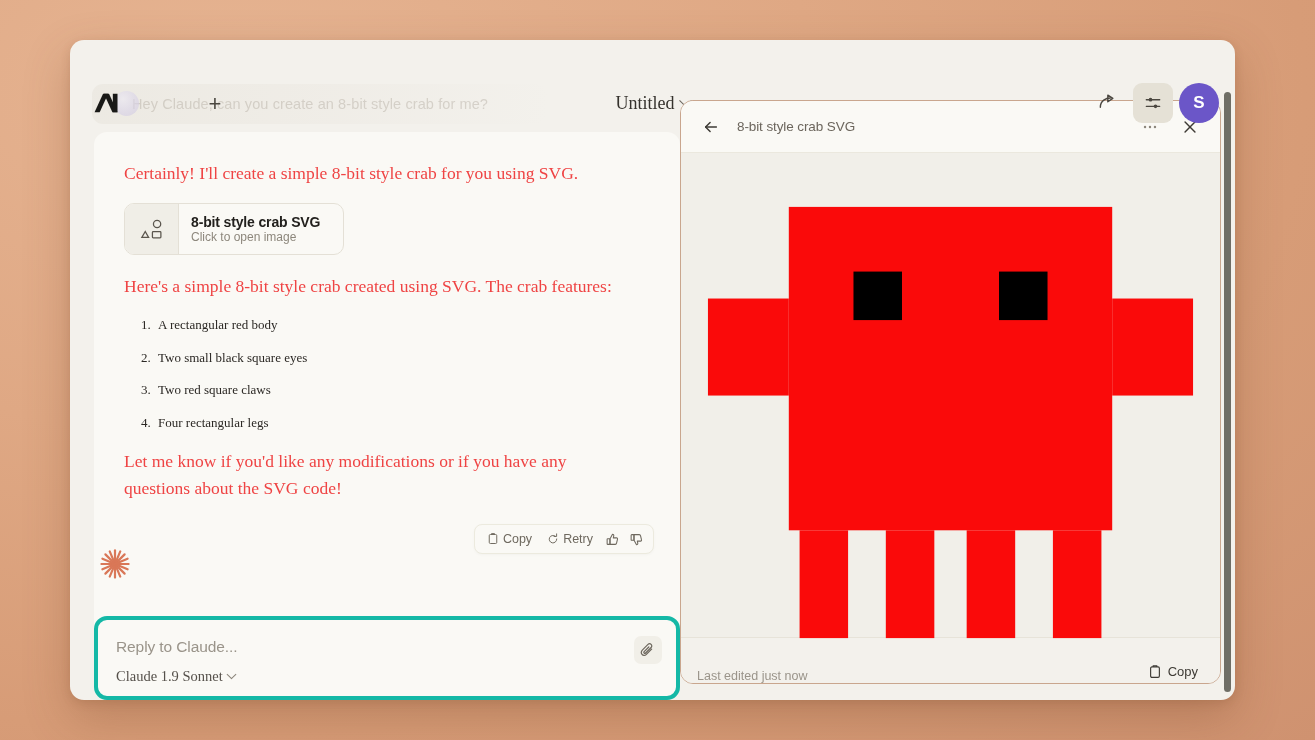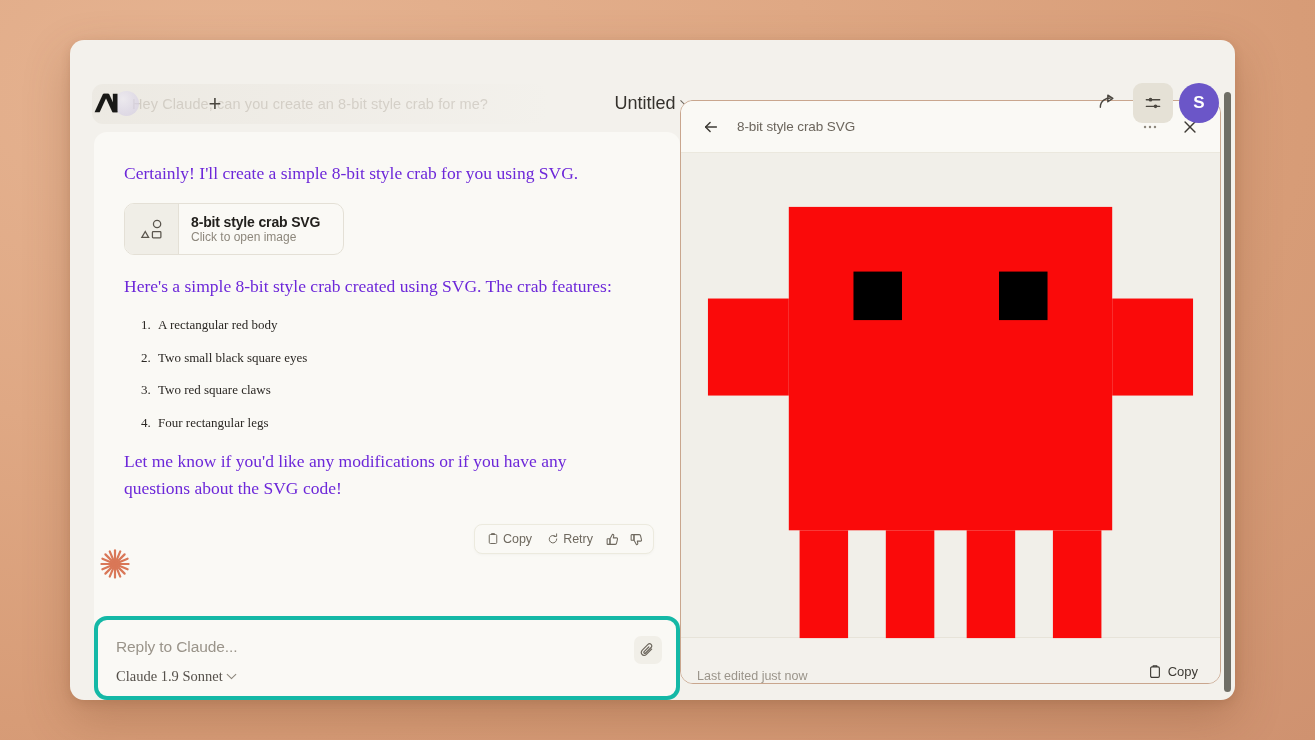--- a/index.html
+++ b/index.html
@@ -95,21 +95,21 @@
     position: absolute;
     left: 0; right: 0; top: 0;
     height: 62px;
     display: flex;
     align-items: center;
     justify-content: center;
     gap: 6px;
     pointer-events: none;
   }
   #doc-title .t {
-    font-family: Liberation Sans, sans-serif;
+    font-family: Liberation Serif, serif;
     font-size: 18px;
     color: #35322d;
     pointer-events: auto;
     cursor: pointer;
   }
   .chev {
     display: inline-block;
     width: 9px; height: 9px;
     border-right: 1.6px solid #6c665d;
     border-bottom: 1.6px solid #6c665d;
@@ -162,21 +162,21 @@
     background: #faf9f5;
     border-radius: 13px 13px 0 0;
     padding: 28px 30px 0 30px;
     overflow: hidden;
   }
 
   .msg-p {
     font-family: "Liberation Serif", serif;
     font-size: 17.5px;
     line-height: 1.52;
-    color: #6d28d9;
+    color: #ef4444;
     margin-bottom: 16px;
   }
 
   
   .artifact-chip {
     display: flex;
     align-items: stretch;
     width: 220px;
     border: 1px solid #e4e0d6;
     border-radius: 10px;

